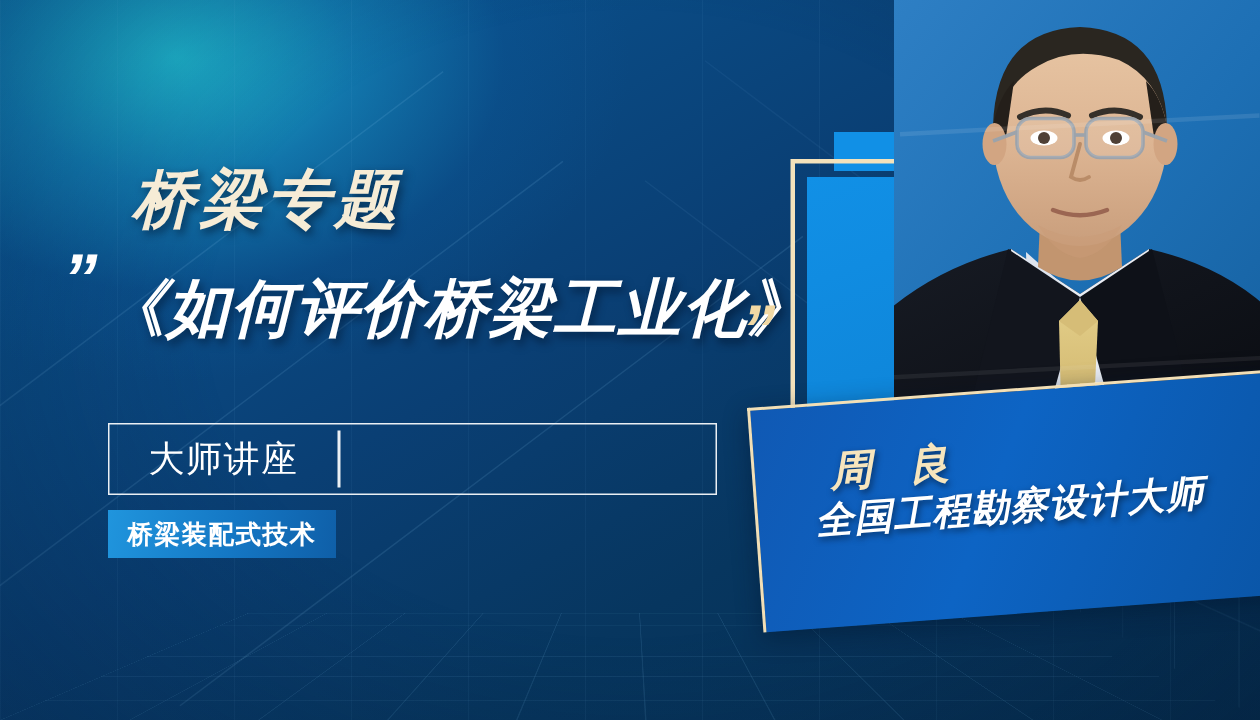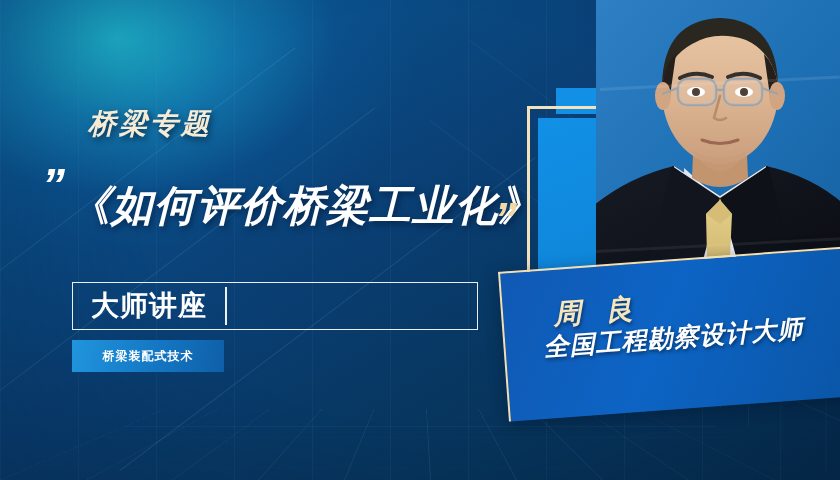--- a/index.html
+++ b/index.html
@@ -59,21 +59,21 @@
   }
   .diag.d1{left:-40px;top:300px;width:420px;transform:rotate(-37deg);}
   .diag.d2{left:-40px;top:420px;width:520px;transform:rotate(-37deg);}
   .diag.d3{left:120px;top:470px;width:520px;transform:rotate(-37deg);}
   .diag.d4{left:430px;top:120px;width:300px;transform:rotate(37deg);opacity:.55;}
   .diag.d5{left:470px;top:40px;width:260px;transform:rotate(37deg);opacity:.45;}
 
   
   .headline{
     position:absolute;left:88px;top:105px;
-    font-size:28px;font-weight:bold;font-style:italic;
+    font-size:42px;font-weight:bold;font-style:italic;
     letter-spacing:3px;
     color:#f6ecd6;
     text-shadow:2px 3px 6px rgba(0,20,45,.65);
     white-space:nowrap;
   }
   .subline{
     position:absolute;left:68px;top:178px;
     font-size:42px;font-weight:bold;font-style:italic;
     letter-spacing:1px;
     color:#ffffff;
@@ -95,36 +95,36 @@
     width:406px;height:48px;
     border:1.5px solid rgba(255,255,255,.92);
     display:flex;align-items:stretch;
     box-sizing:border-box;
   }
   .infobox .cell{
     display:flex;align-items:center;justify-content:center;
   }
   .infobox .cell.title{
     width:152px;
-    font-size:28px;font-weight:bold;color:#ffffff;letter-spacing:1px;
+    font-size:24px;font-weight:normal;color:#ffffff;letter-spacing:1px;
   }
   .infobox .divider{
     width:1.5px;background:rgba(255,255,255,.92);
     margin:4px 0;
   }
   .infobox .cell.date{
     flex:1;
     font-size:29px;color:#ffffff;letter-spacing:0px;
   }
 
   
   .tag{
     position:absolute;top:340px;height:32px;
     display:flex;align-items:center;justify-content:center;
-    color:#ffffff;font-size:12px;font-weight:bold;letter-spacing:1px;
+    color:#ffffff;font-size:17px;font-weight:bold;letter-spacing:1px;
   }
   .tag.t1{left:72px;width:152px;
     background:linear-gradient(100deg,#2095dd 0%,#1477c4 55%,#0f5fa8 100%);}
   .tag.t2{left:272px;width:170px;
     background:linear-gradient(100deg,#2095dd 0%,#1477c4 55%,#0f5fa8 100%);}
 
   
   .accent-strip{
     position:absolute;left:556px;top:88px;width:122px;height:26px;
     background:#1190e6;

